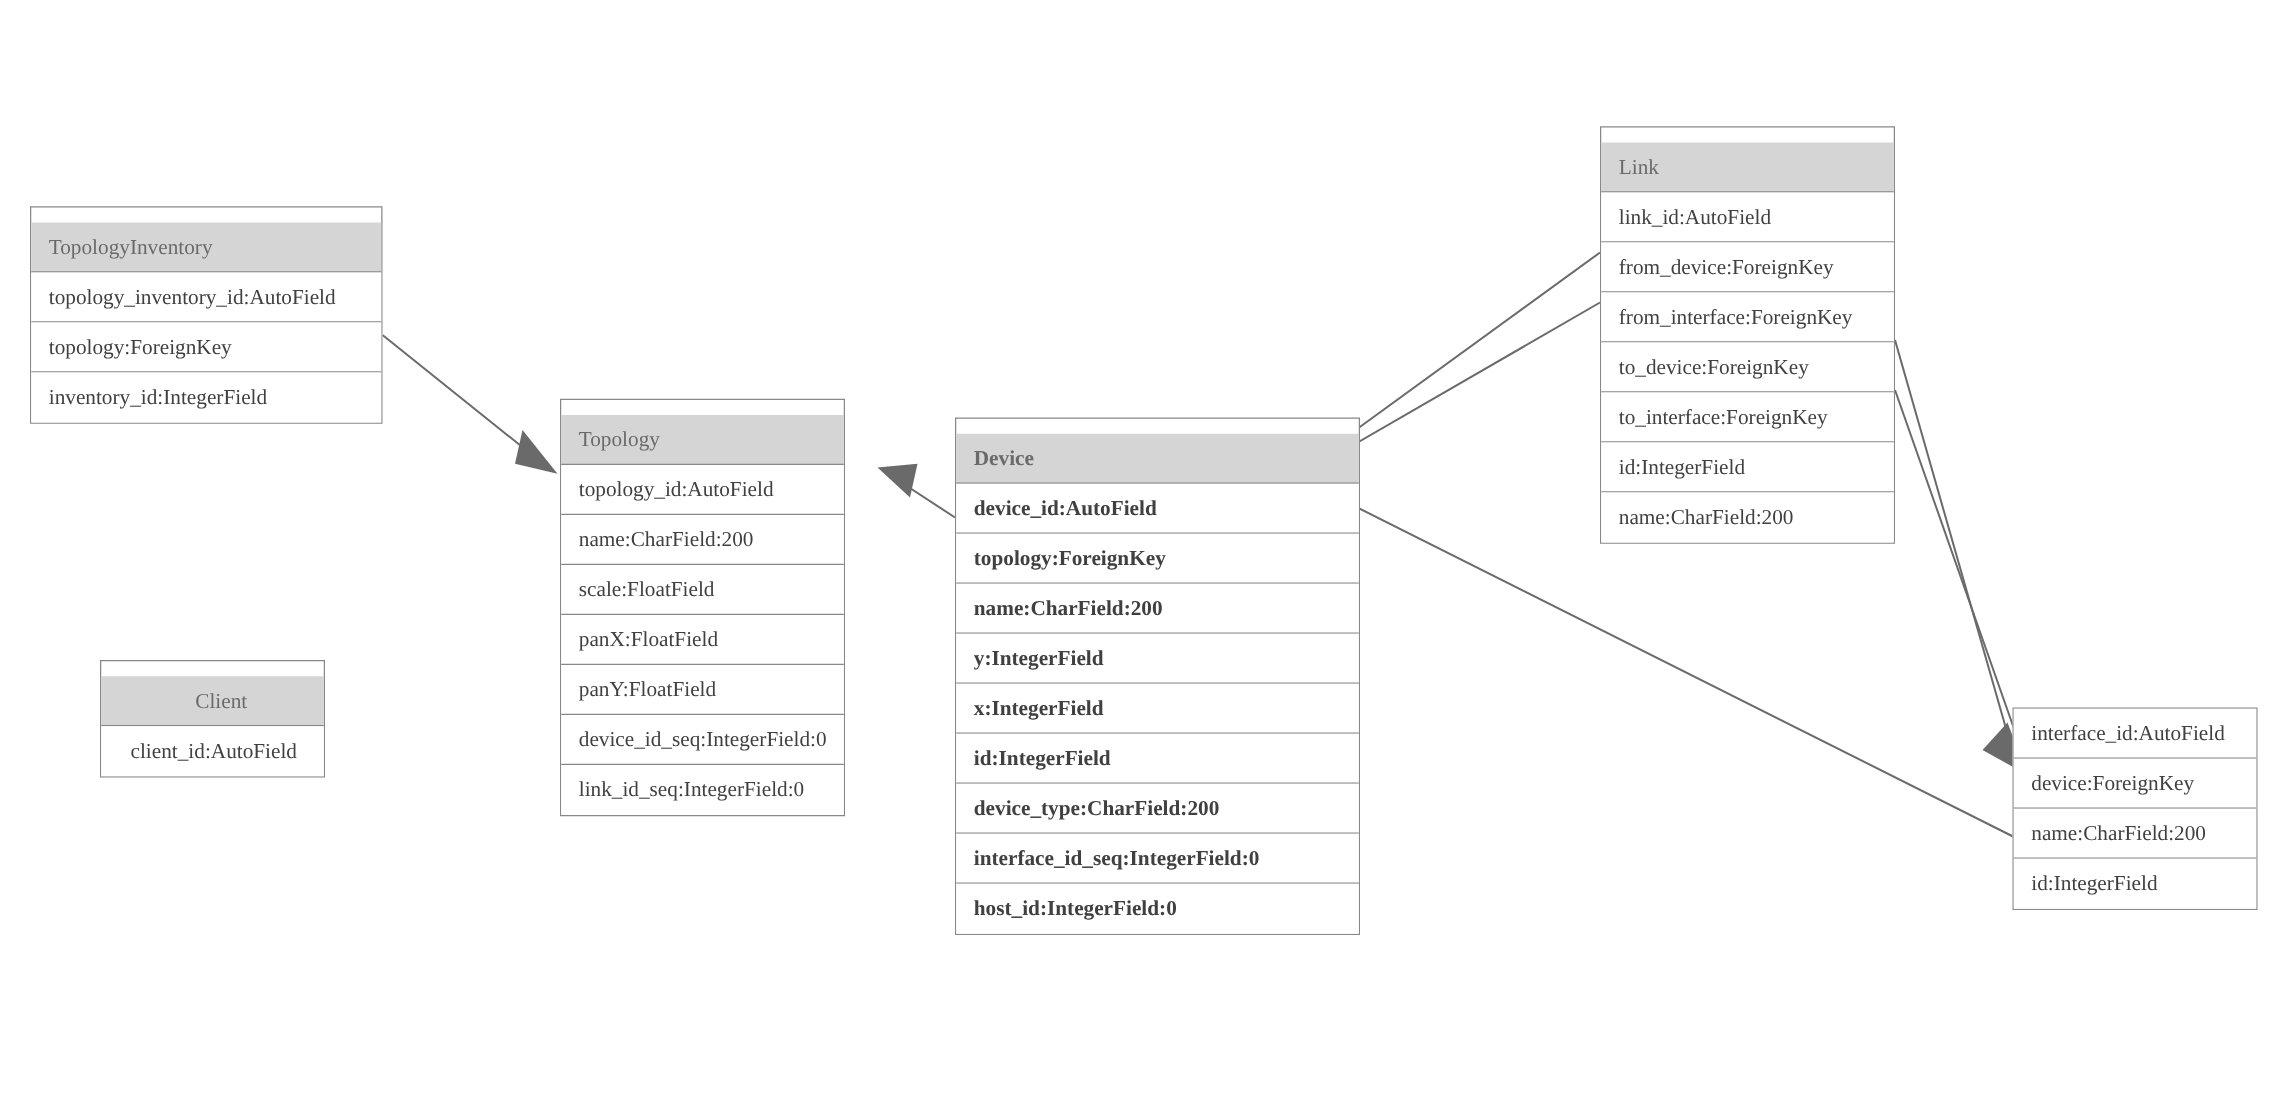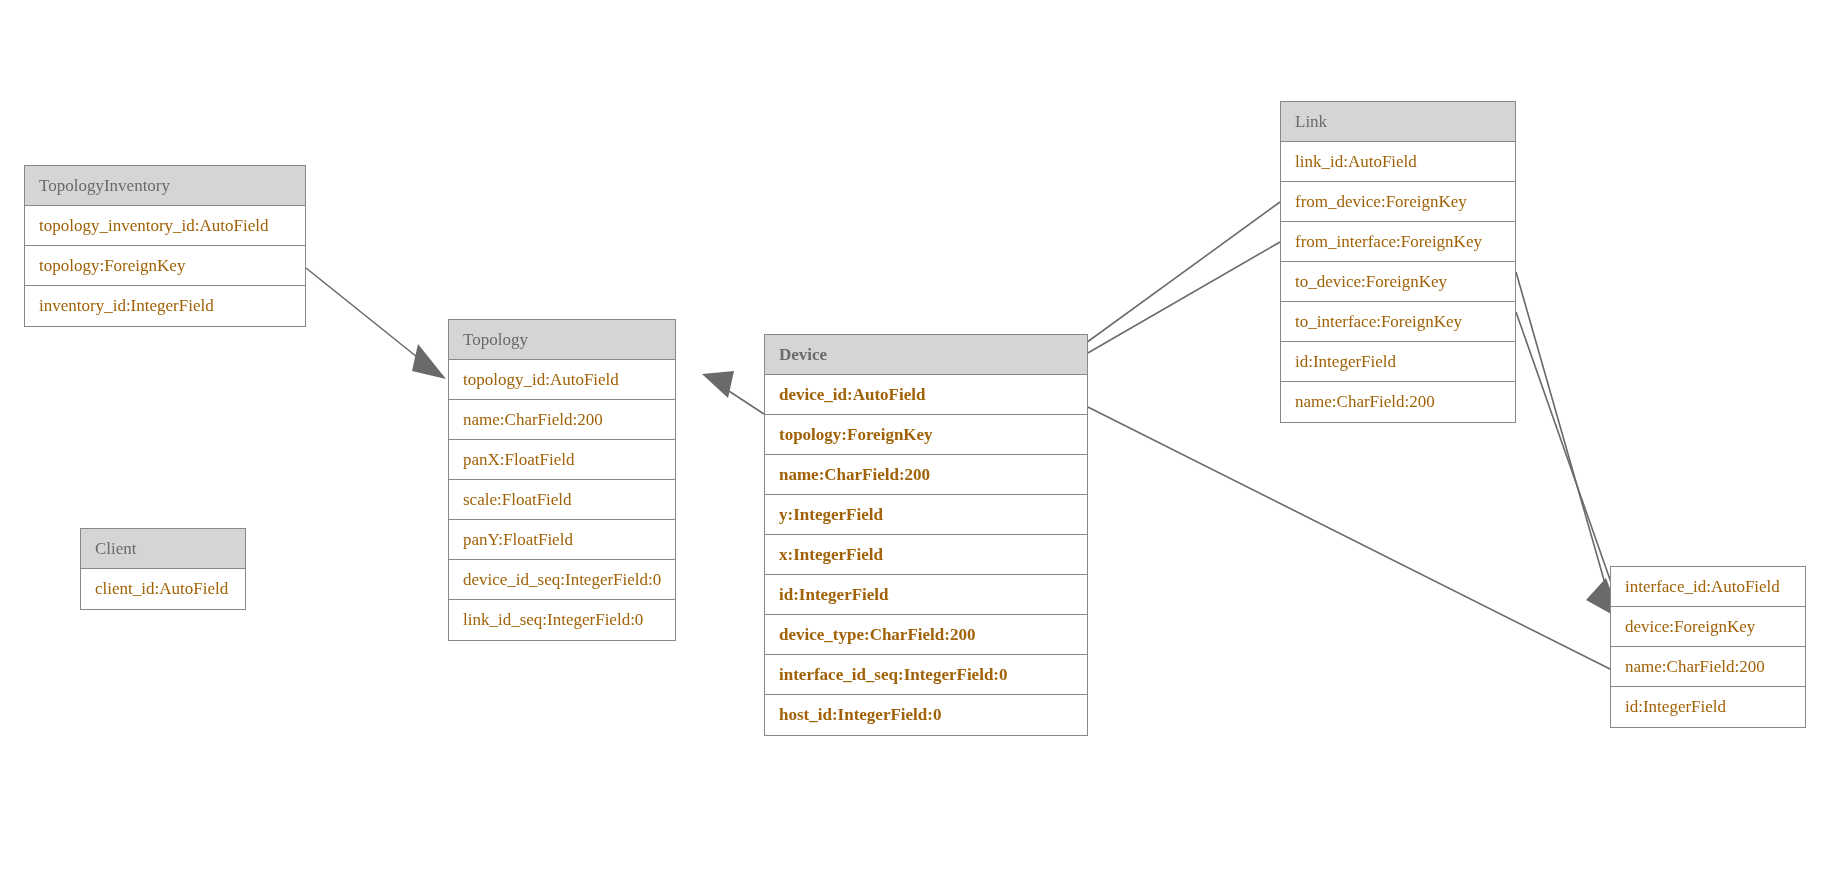--- a/index.html
+++ b/index.html
@@ -41,25 +41,26 @@
     box-sizing: border-box;
     background: #d5d5d5;
     border-bottom: 1px solid #888888;
     color: #6a6a6a;
     font-size: 17px;
     line-height: 40px;
     height: 40px;
     padding: 0 0 0 14px;
     white-space: nowrap;
     overflow: hidden;
+    margin-top: 12px;
   }
   .entity-field {
     box-sizing: border-box;
     border-bottom: 1px solid #888888;
-    color: #a16207;
+    color: #404040;
     font-size: 17px;
     line-height: 40px;
     height: 40px;
     padding: 0 12px 16px 14px;
     white-space: nowrap;
     overflow: hidden;
     background: #ffffff;
   }
   .entity-field.last {
     border-bottom: none;
@@ -108,31 +109,31 @@
 
   </svg>
 
   <div class="entity" style="left:24px; top:165px; width:282px;">
     <div class="entity-header">TopologyInventory</div>
     <div class="entity-field">topology_inventory_id:AutoField</div>
     <div class="entity-field">topology:ForeignKey</div>
     <div class="entity-field last">inventory_id:IntegerField</div>
   </div>
 
-  <div class="entity" style="left:80px; top:528px; width:166px;">
+  <div class="entity" style="left:80px; top:528px; width:180px;text-align:center;">
     <div class="entity-header">Client</div>
     <div class="entity-field last">client_id:AutoField</div>
   </div>
 
   <div class="entity" style="left:448px; top:319px; width:228px;">
     <div class="entity-header">Topology</div>
     <div class="entity-field">topology_id:AutoField</div>
     <div class="entity-field">name:CharField:200</div>
+    <div class="entity-field">scale:FloatField</div>
     <div class="entity-field">panX:FloatField</div>
-    <div class="entity-field">scale:FloatField</div>
     <div class="entity-field">panY:FloatField</div>
     <div class="entity-field">device_id_seq:IntegerField:0</div>
     <div class="entity-field last">link_id_seq:IntegerField:0</div>
   </div>
 
   <div class="entity" style="left:764px; top:334px; width:324px;font-weight:bold;">
     <div class="entity-header">Device</div>
     <div class="entity-field">device_id:AutoField</div>
     <div class="entity-field">topology:ForeignKey</div>
     <div class="entity-field">name:CharField:200</div>

